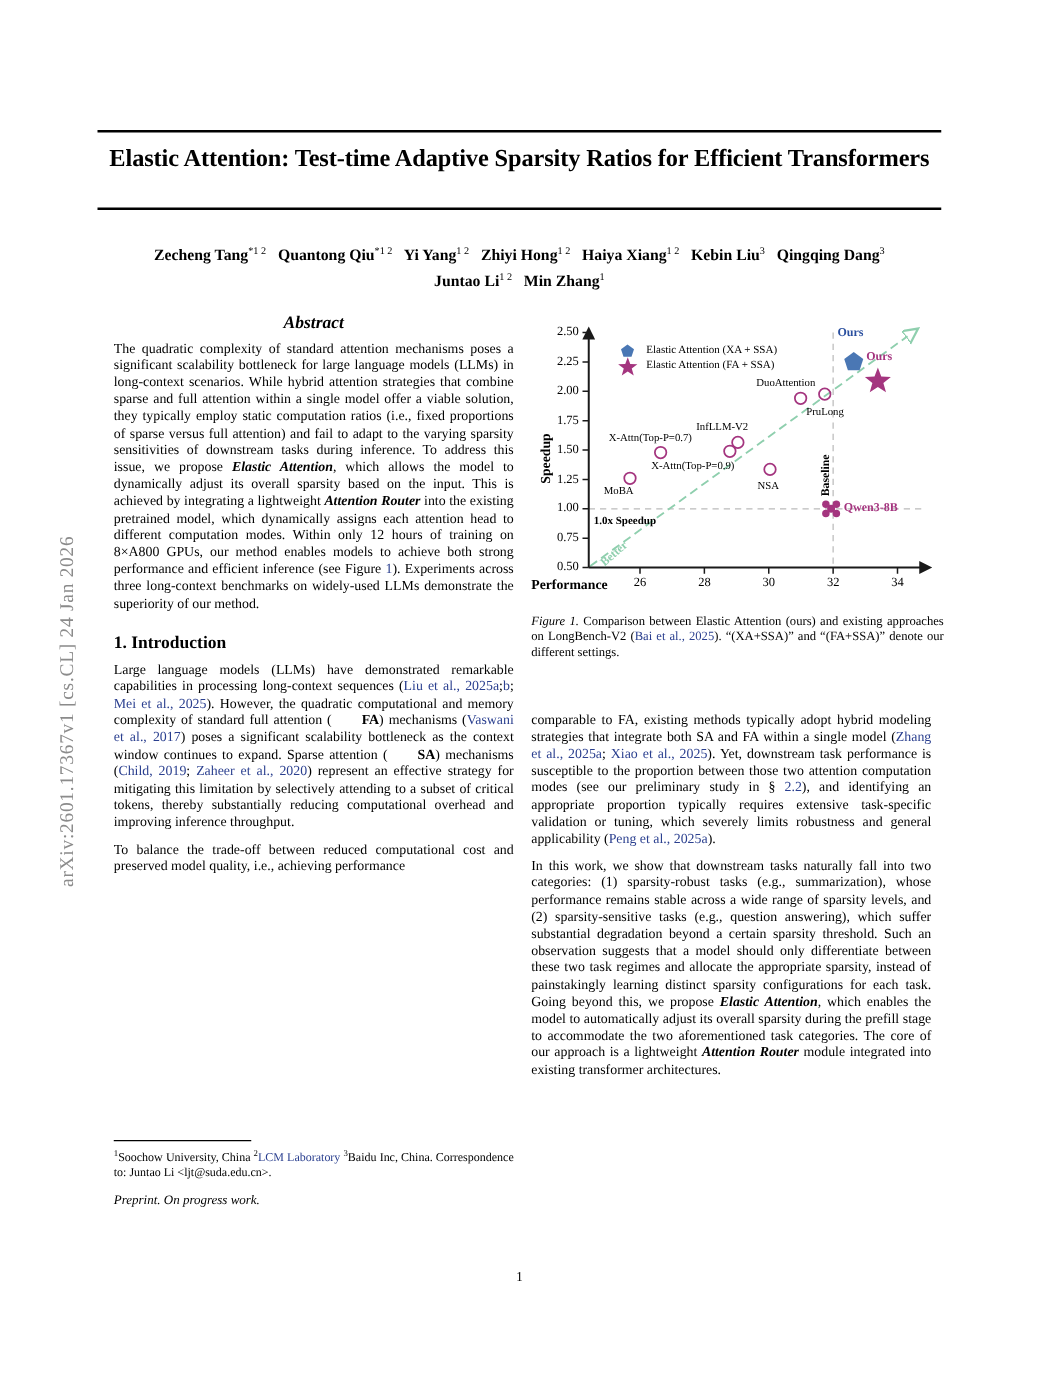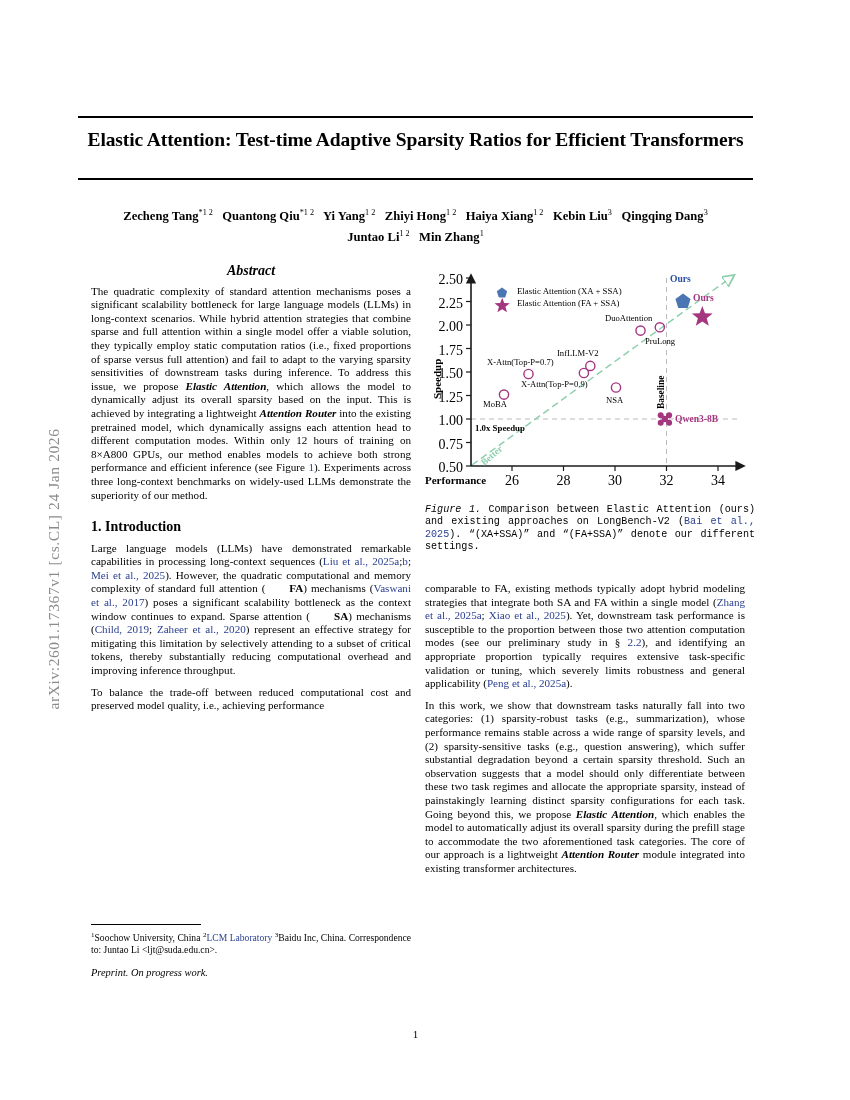--- a/index.html
+++ b/index.html
@@ -29,21 +29,21 @@
     font-size: 15.5px;
     letter-spacing: 0.6px;
     color: #8b8b8b;
     white-space: nowrap;
   }
 
   
   #page {
     position: absolute;
     left: 78px;
-    top: 12px;
+    top: 0;
     width: 675px;
     height: 964px;
   }
 
   .rule {
     position: absolute;
     left: 0;
     width: 675px;
     height: 1.6px;
     background: #000;
@@ -155,21 +155,20 @@
     position: relative;
     width: 330px;
     height: 235px;
   }
   #fig-caption {
     margin-top: 5px;
     width: 330px;
     font-size: 10.1px;
     line-height: 12.3px;
     text-align: justify;
-    font-family: Liberation Mono, monospace;
   }
   #fig-caption .figlabel { font-style: italic; }
 
   
   .axis-title-y {
     position: absolute;
     font-size: 11px;
     font-weight: bold;
     transform: rotate(-90deg);
     transform-origin: left top;
@@ -177,21 +176,21 @@
   }
   .axis-title-x {
     position: absolute;
     font-size: 11px;
     font-weight: bold;
     width: 100%;
     text-align: left;
   }
   .tick-label {
     position: absolute;
-    font-size: 14px;
+    font-size: 10px;
     white-space: nowrap;
   }
   .ytick { text-align: right; }
   .xtick { text-align: center; }
 
   .pt-label {
     position: absolute;
     font-size: 8.6px;
     white-space: nowrap;
     font-family: "Liberation Serif", serif;

